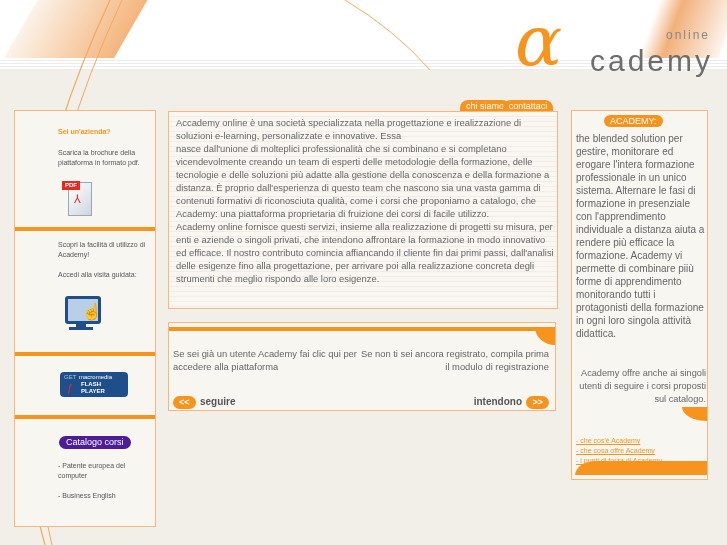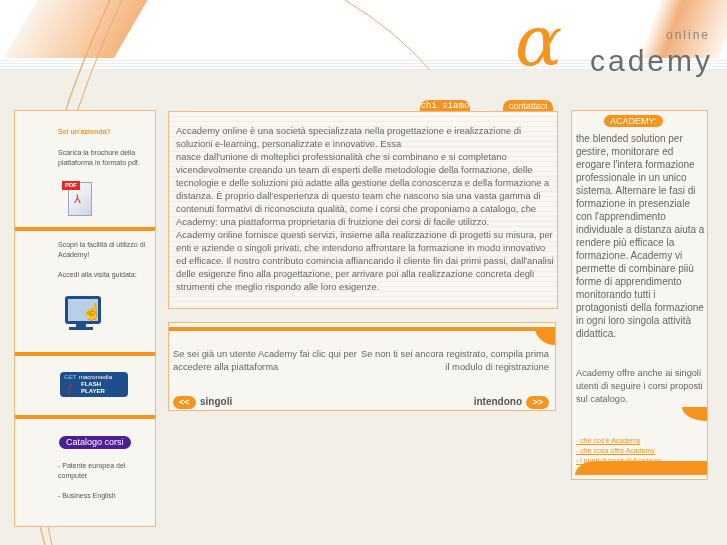--- a/index.html
+++ b/index.html
@@ -21,21 +21,21 @@
   .left-col { position:absolute; left:14px; top:110px; width:140px; height:415px; border:1px solid #f6b77c; background:#f8f6f1; }
   .left-sec { position:absolute; left:0; width:140px; }
   .left-sec .bar { height:4px; background:#f7941d; }
   .orange-h { font-size:7px; color:#f7941d; font-weight:bold; }
   .small { font-size:7px; line-height:10px; color:#555; }
   .tab { position:absolute; height:12px; background:#f7941d; color:#fff; font-size:9px; line-height:12px;
          text-align:center; border-radius:8px 8px 0 0; cursor:pointer; }
 
   .main-box { position:absolute; left:168px; top:111px; width:388px; height:196px; border:1px solid #f6b77c;
          background:repeating-linear-gradient(180deg,#faf7f3 0 4px,#f1ece5 4px 5px); }
-  .main-text { position:absolute; left:7px; top:12px; width:380px; font-size:9.4px; line-height:13px; color:#666; }
+  .main-text { position:absolute; left:7px; top:4px; width:380px; font-size:9.4px; line-height:13px; color:#666; }
 
   .login-box { position:absolute; left:168px; top:322px; width:386px; height:87px; border:1px solid #f6b77c; background:#f8f6f1; }
   .login-box .topbar { position:absolute; left:0; top:4px; width:386px; height:4px; background:#f7941d; }
   .login-box .curl { position:absolute; right:0; top:4px; width:20px; height:18px; background:#f7941d; border-bottom-left-radius:20px 18px; }
   .pill { display:inline-block; background:#f7941d; color:#fff; font-weight:bold; font-size:9px; border-radius:8px;
          padding:1px 6px; line-height:11px; cursor:pointer; }
 
   .right-col { position:absolute; left:571px; top:110px; width:135px; height:368px; border:1px solid #f6b77c; background:#f8f6f1; }
   .right-text { position:absolute; left:4px; top:21px; width:132px; font-size:10px; line-height:13px; color:#666; }
   .links a { display:block; font-size:7px; line-height:10px; color:#f7941d; text-decoration:underline; cursor:pointer; }
@@ -53,21 +53,21 @@
   <path d="M110 0 Q 40 150 22 300 Q 10 420 45 545" fill="none" stroke="#f4a860" stroke-width="1.2"></path>
   <path d="M122 0 Q 52 150 34 300 Q 22 420 52 545" fill="none" stroke="#f4a860" stroke-width="1"></path>
   <path d="M345 0 Q 395 30 430 70" fill="none" stroke="#f4a860" stroke-width="1"></path>
 </svg>
 <div>
   <span class="logo-alpha">α</span>
   <span class="logo-online">online</span>
   <span class="logo-cademy">cademy</span>
 </div>
 
-<div class="tab" style="left:420px;top:100px;width:50px;font-family:Liberation Mono, monospace;">chi siamo</div>
+<div class="tab" style="left:460px;top:100px;width:50px;">chi siamo</div>
 <div class="tab" style="left:503px;top:100px;width:50px;">contattaci</div>
 
 <div class="left-col">
   <div class="left-sec" style="top:0;height:116px;">
     <div class="orange-h" style="position:absolute;left:43px;top:17px;">Sei un'azienda?</div>
     <div class="small" style="position:absolute;left:43px;top:37px;width:95px;">Scarica la brochure della piattaforma in formato pdf.</div>
     <div style="position:absolute;left:47px;top:68px;width:30px;height:36px;cursor:pointer;">
       <div style="position:absolute;left:6px;top:3px;width:22px;height:32px;background:linear-gradient(135deg,#fff,#cfd6e0);border:1px solid #9aa7b8;"></div>
       <div style="position:absolute;left:0;top:2px;width:18px;height:9px;background:#e52a24;color:#fff;font-size:6px;font-weight:bold;line-height:9px;text-align:center;">PDF</div>
       <div style="position:absolute;left:12px;top:14px;color:#e52a24;font-size:12px;line-height:12px;">⅄</div>
@@ -108,32 +108,32 @@
 Academy online fornisce questi servizi, insieme alla realizzazione di progetti su misura, per enti e aziende o singoli privati, che intendono affrontare la formazione in modo innovativo ed efficace. Il nostro contributo comincia affiancando il cliente fin dai primi passi, dall'analisi delle esigenze fino alla progettazione, per arrivare poi alla realizzazione concreta degli strumenti che meglio rispondo alle loro esigenze.</div>
 </div>
 
 <div class="login-box">
   <div class="topbar"></div>
   <div class="curl"></div>
   <div style="position:absolute;left:4px;top:24px;width:190px;font-size:9.4px;line-height:13px;color:#666;">Se sei già un utente Academy fai clic qui per accedere alla piattaforma</div>
   <div style="position:absolute;right:6px;top:24px;width:190px;font-size:9.4px;line-height:13px;color:#666;text-align:right;">Se non ti sei ancora registrato, compila prima il modulo di registrazione</div>
   <div style="position:absolute;left:4px;top:68px;cursor:pointer;">
     <span class="pill">&lt;&lt;</span>
-    <span style="font-size:10px;color:#555;font-weight:bold;">singoli</span>
+    <span style="font-size:10px;color:#555;font-weight:bold;">seguire</span>
   </div>
   <div style="position:absolute;right:6px;top:68px;cursor:pointer;">
     <span style="font-size:10px;color:#555;font-weight:bold;">intendono</span>
     <span class="pill">&gt;&gt;</span>
   </div>
 </div>
 
 <div class="right-col">
   <div style="position:absolute;left:4px;top:4px;height:12px;padding:0 6px;background:#f7941d;color:#fff;font-size:9px;line-height:12px;border-radius:6px;margin-left:28px;">ACADEMY:</div>
   <div class="right-text">the blended solution per gestire, monitorare ed erogare l'intera formazione professionale in un unico sistema. Alternare le fasi di formazione in presenziale con l'apprendimento individuale a distanza aiuta a rendere più efficace la formazione. Academy vi permette di combinare piiù forme di apprendimento monitorando tutti i protagonisti della formazione in ogni loro singola attività didattica.</div>
-  <div style="position:absolute;left:4px;top:256px;width:130px;font-size:9.2px;line-height:13px;color:#666;">Academy offre anche ai singoli utenti di seguire i corsi proposti sul catalogo.</div>
+  <div style="position:absolute;left:4px;top:256px;width:130px;font-size:9.2px;line-height:13px;color:#666;text-align:right;">Academy offre anche ai singoli utenti di seguire i corsi proposti sul catalogo.</div>
   <div style="position:absolute;right:0;top:296px;width:25px;height:14px;background:#f7941d;border-bottom-left-radius:25px 14px;"></div>
   <div class="links" style="position:absolute;left:4px;top:325px;">
     <a>- che cos'è Academy</a>
     <a>- che cosa offre Academy</a>
     <a>- i punti di forza di Academy</a>
     <a>- i profili di Academy</a>
   </div>
   <div style="position:absolute;left:3px;top:350px;width:132px;height:14px;background:#f7941d;border-top-left-radius:22px 14px;"></div>
 </div>
 

